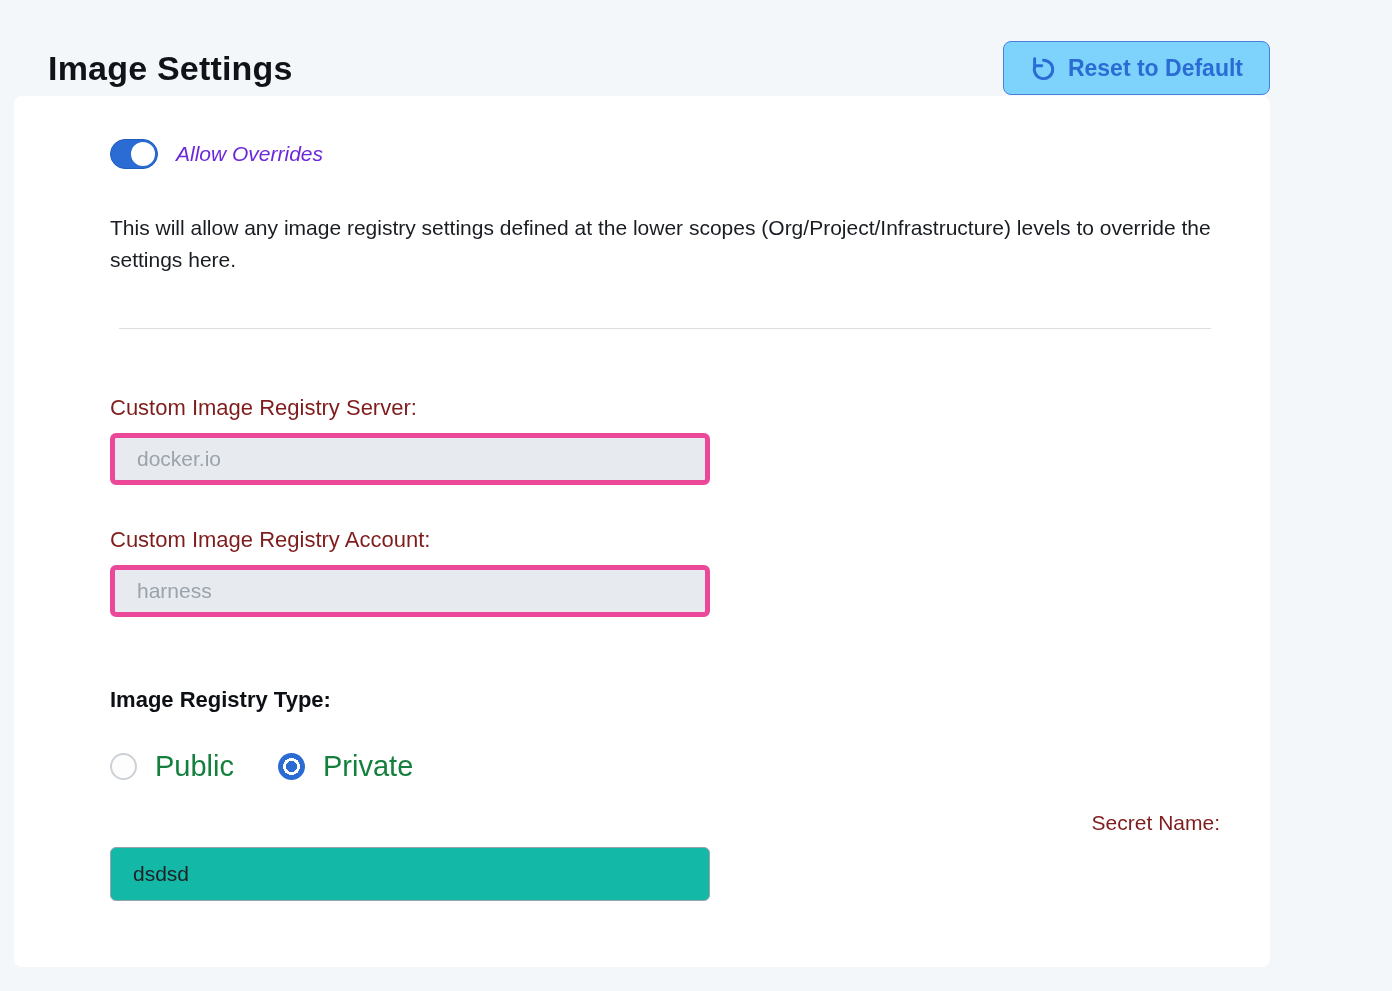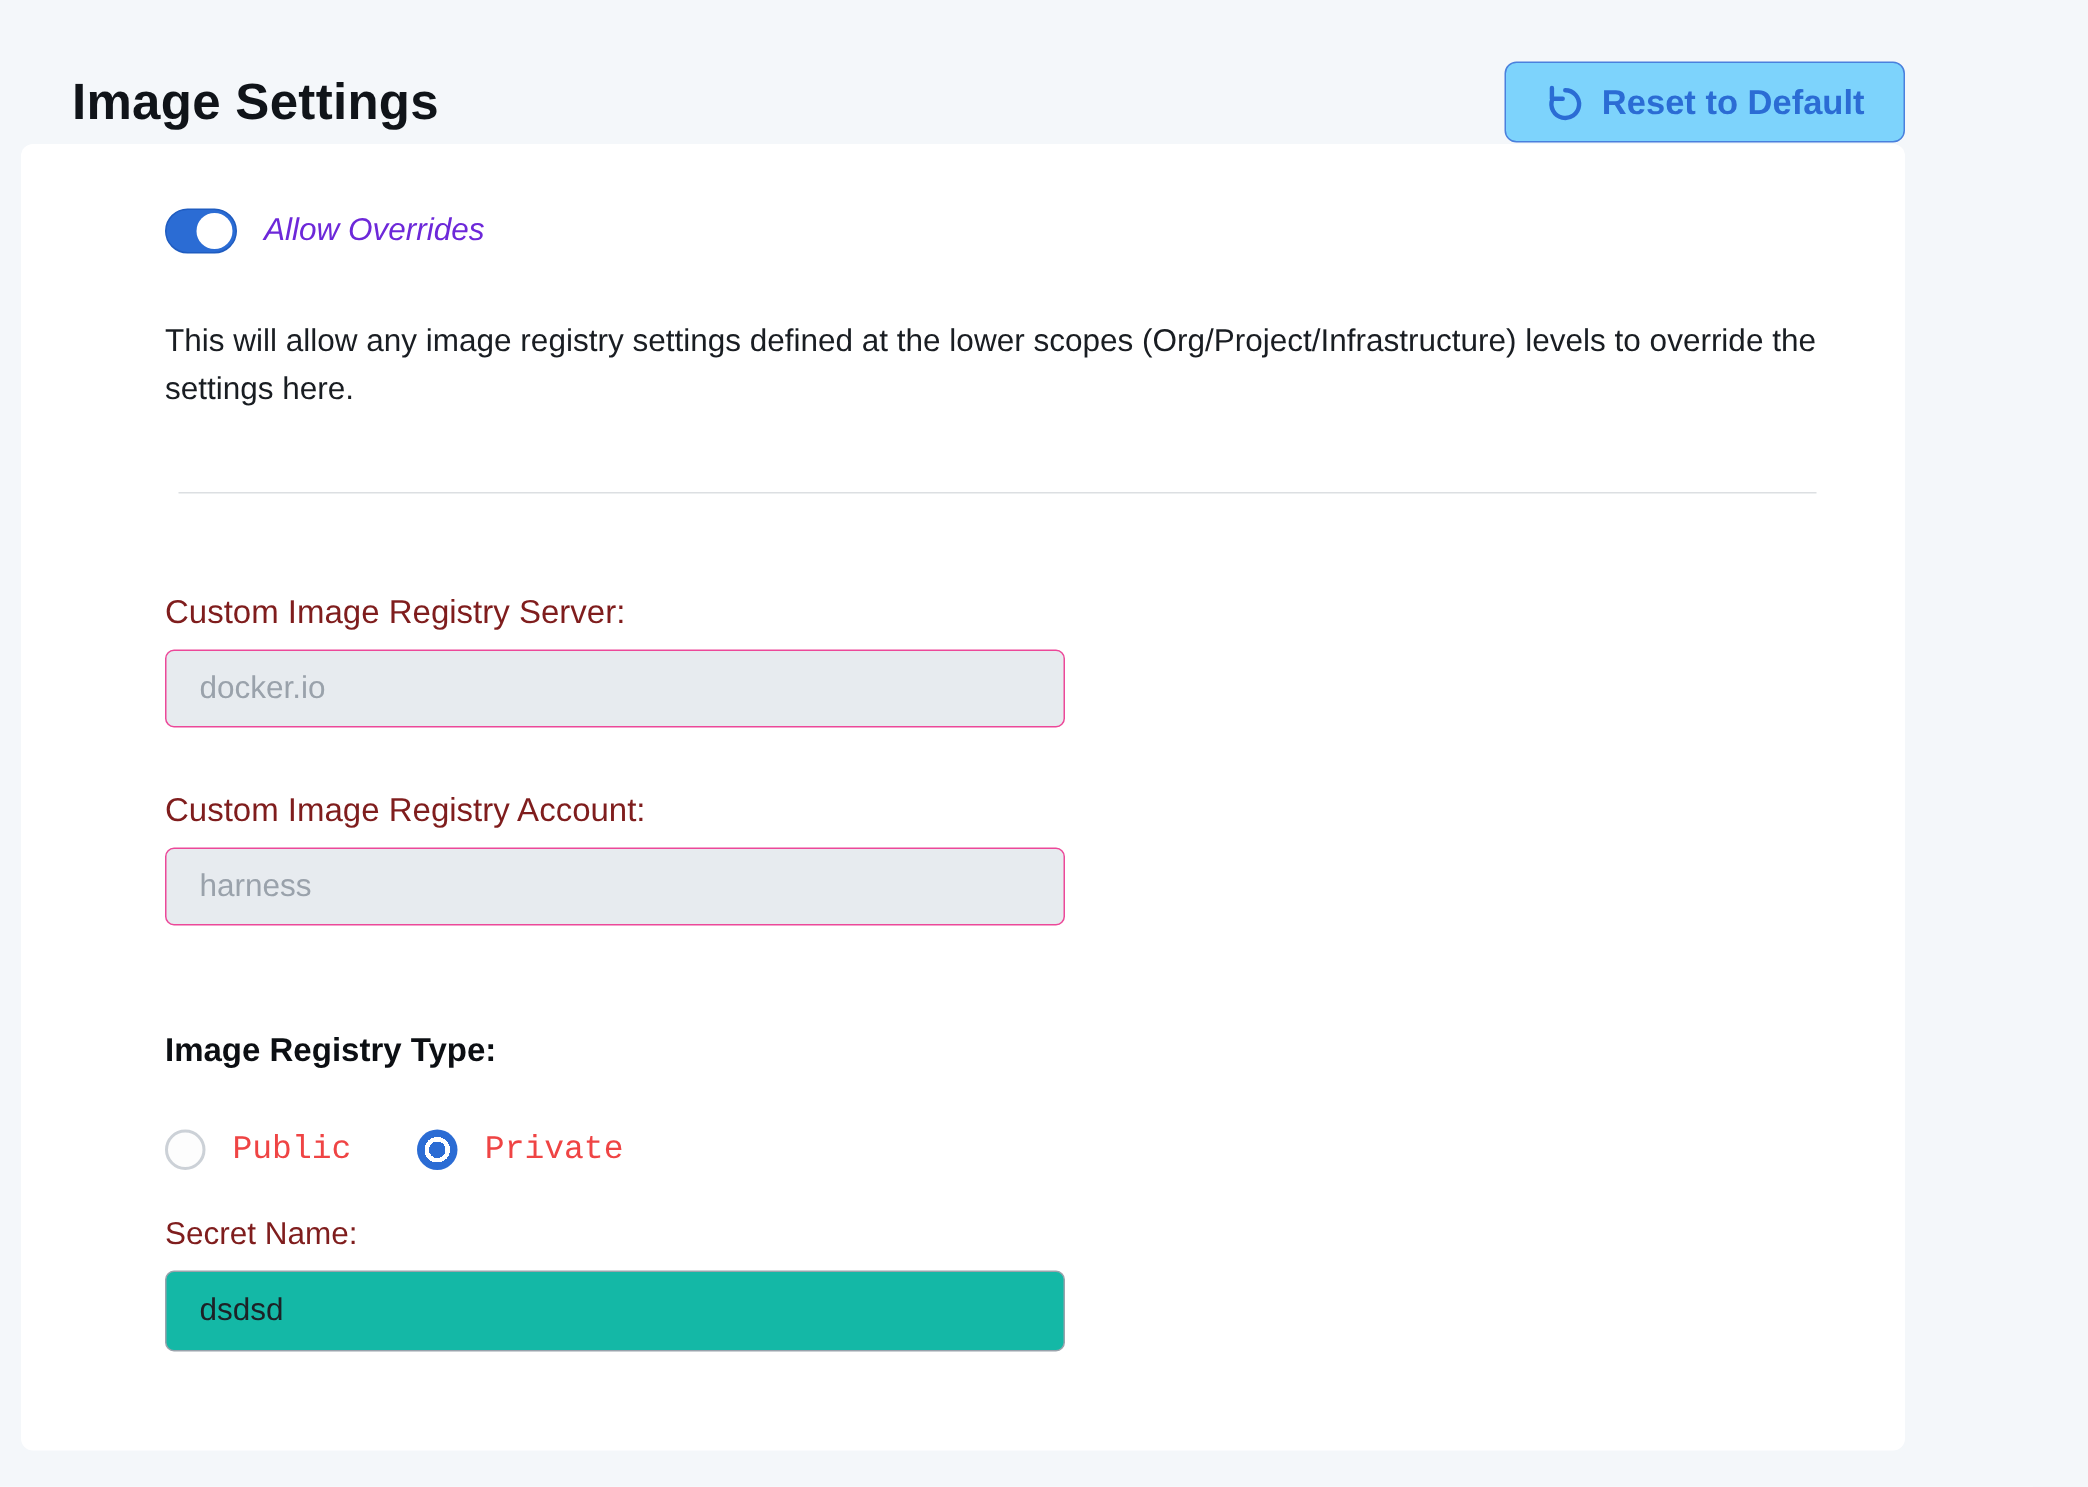--- a/index.html
+++ b/index.html
@@ -105,35 +105,35 @@
     height: 0;
     border-top: 1px solid #dcdfe2;
   }
   
   .field-label {
     margin-top: 66px;
     font-size: 22px;
     color: #7f1d1d;
   }
   .field-label.tight { margin-top: 42px; }
-  .field-label.small { margin-top: 30px; font-size: 21px; }
+  .field-label.small { margin-top: 30px; font-size: 21px; text-align: right; }
   
   .text-input {
     display: block;
     margin-top: 12px;
     width: 600px;
     height: 52px;
     border-radius: 6px;
     font-size: 21px;
     padding: 0 22px;
     font-family: "Liberation Sans", "DejaVu Sans", sans-serif;
   }
   .text-input.disabled {
     background: #e7ebef;
-    border: 1px solid #ec4899;
+    border: 5px solid #ec4899;
     color: #9aa2ab;
   }
   .text-input.disabled::placeholder { color: #9aa2ab; opacity: 1; }
   .text-input.editable {
     background: #14b8a6;
     border: 1px solid #99a3ac;
     color: #1d2126;
     height: 54px;
   }
   
@@ -166,23 +166,22 @@
     background: #fdfdfd;
     border: 2px solid #ccd1d7;
   }
   .radio-circle.selected {
     background: radial-gradient(circle at center,
       #2b6cd4 0 5.5px,
       #ffffff 5.5px 8.5px,
       #2b6cd4 8.5px 14px);
   }
   .radio-text {
-    font-size: 22px;
-    color: #ef4444;
-    font-family: Liberation Mono, monospace;
+    font-size: 29px;
+    color: #15803d;
   }
 </style>
 </head>
 <body>
 
 <div class="page-wrap">
 
   <div class="header">
     <div class="page-title">Image Settings</div>
 

